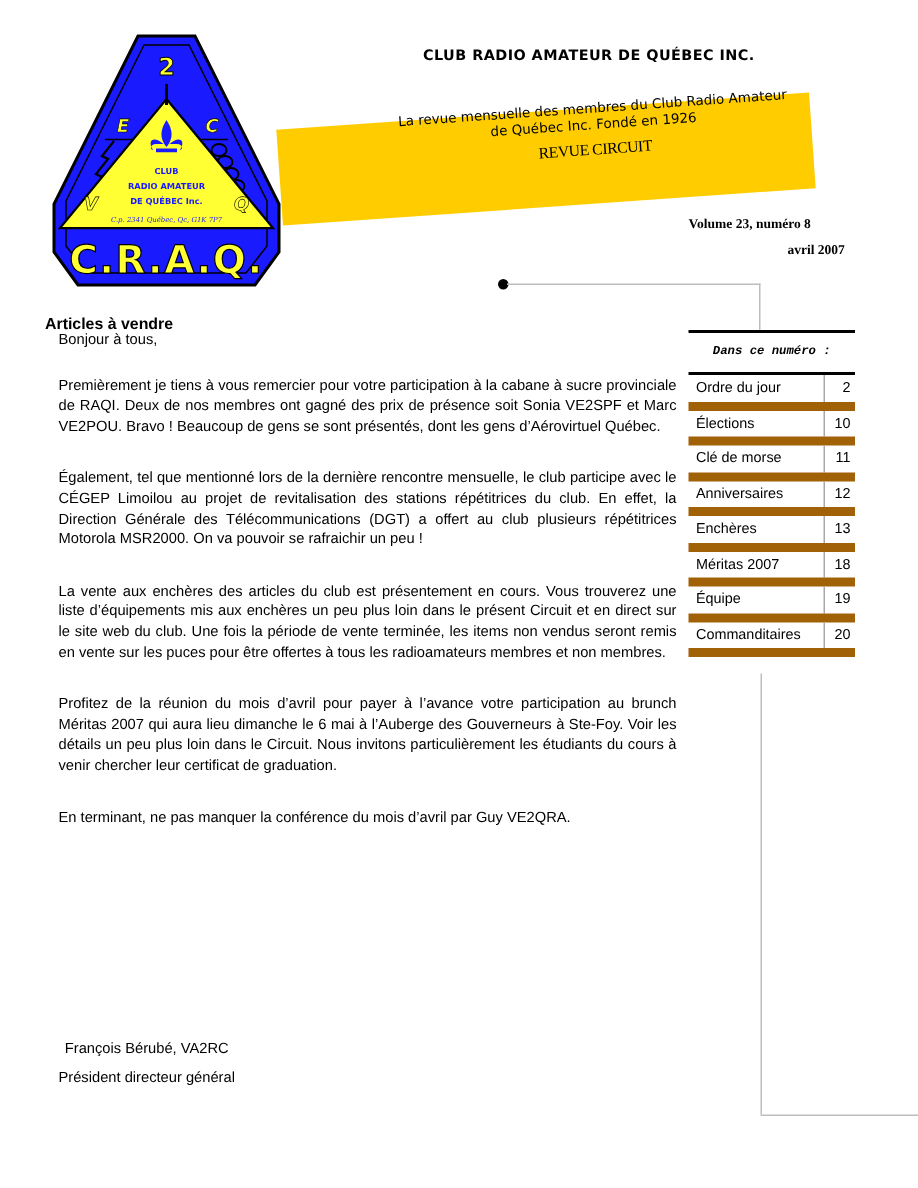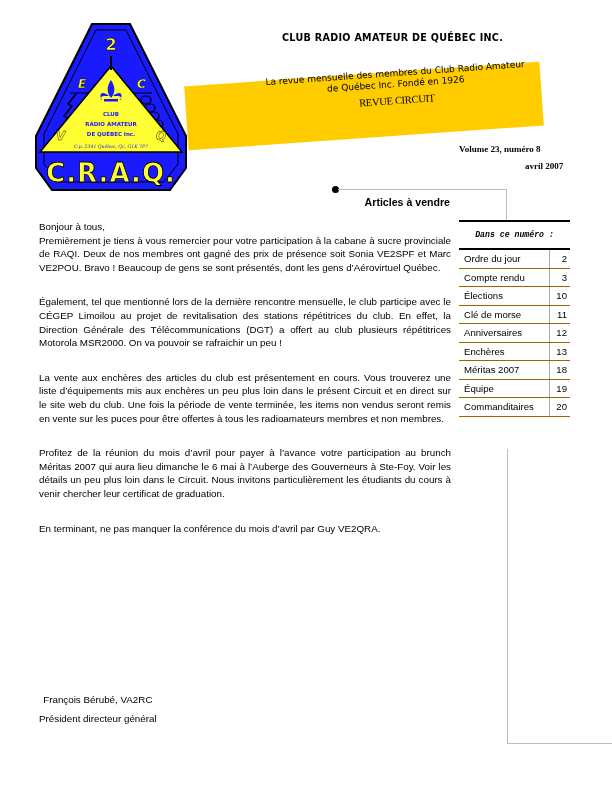--- a/index.html
+++ b/index.html
@@ -32,31 +32,31 @@
     #dot { position: absolute; left: 332px; top: 186px; width: 7px; height: 7px; border-radius: 50%; background: #000; }
     #connector-h { position: absolute; left: 338px; top: 189px; width: 169px; height: 1px; background: #bdbdbd; }
     #connector-v { position: absolute; left: 506px; top: 189px; width: 1px; height: 32px; background: #bdbdbd; }
 
     
     #toc { position: absolute; left: 459px; top: 220px; width: 111px; }
     #toc .rule { height: 2px; background: #000; }
     #toc-title { height: 26px; line-height: 26px; text-align: center; font-family: Liberation Mono, monospace;
                  font-weight: bold; font-style: italic; font-size: 8.2px; }
     #toc table { width: 111px; border-collapse: collapse; font-size: 9.6px; }
-    #toc td { height: 17.5px; padding: 0 0 0 5px; border-bottom: 1px solid #a16207; white-space: nowrap; }
+    #toc td { height: 17.5px; padding: 0 0 0 5px; border-bottom: 6px solid #a16207; white-space: nowrap; }
     #toc td.num { width: 17px; padding: 0 3px 0 0; text-align: right; border-left: 1px solid #a8a8a8; }
     #sidebar-line-v { position: absolute; left: 507px; top: 449px; width: 1px; height: 294px; background: #bdbdbd; }
     #sidebar-line-h { position: absolute; left: 507px; top: 743px; width: 105px; height: 1px; background: #bdbdbd; }
 
     
-    #article-title { position: absolute; left: 30px; top: 196px; width: 420px; text-align: right;
+    #article-title { position: absolute; left: 30px; top: 210px; width: 420px; text-align: left;
                      font-weight: bold; font-size: 10.6px; }
     #article { position: absolute; left: 39px; top: 220px; width: 412px; font-size: 9.8px; line-height: 13.6px; }
     #article p { margin: 0; text-align: justify; }
-    #article .greeting { margin-bottom: 0; }
+    #article .greeting { margin-bottom: 17px; }
     #article .para { margin-bottom: 21px; }
     #signature { position: absolute; left: 39px; top: 690px; font-size: 9.8px; line-height: 19px; text-align: center; }
   </style>
 </head>
 <body>
 
 <div id="logo">
   <svg width="154" height="172" viewBox="0 0 154 172" xmlns="http://www.w3.org/2000/svg">
 
     <polygon points="58,4 96,4 152,116 152,148 136,170 18,170 2,148 2,116" fill="#1a1aff" stroke="#000" stroke-width="2"></polygon>
@@ -118,24 +118,20 @@
   <div class="rule"></div>
   <div id="toc-title">Dans ce numéro :</div>
   <div class="rule"></div>
   <table>
     <tbody>
       <tr>
           <td>Ordre du jour</td>
           <td class="num">2</td>
         </tr>
       <tr>
-          <td>Compte rendu</td>
-          <td class="num">3</td>
-        </tr>
-      <tr>
           <td>Élections</td>
           <td class="num">10</td>
         </tr>
       <tr>
           <td>Clé de morse</td>
           <td class="num">11</td>
         </tr>
       <tr>
           <td>Anniversaires</td>
           <td class="num">12</td>

